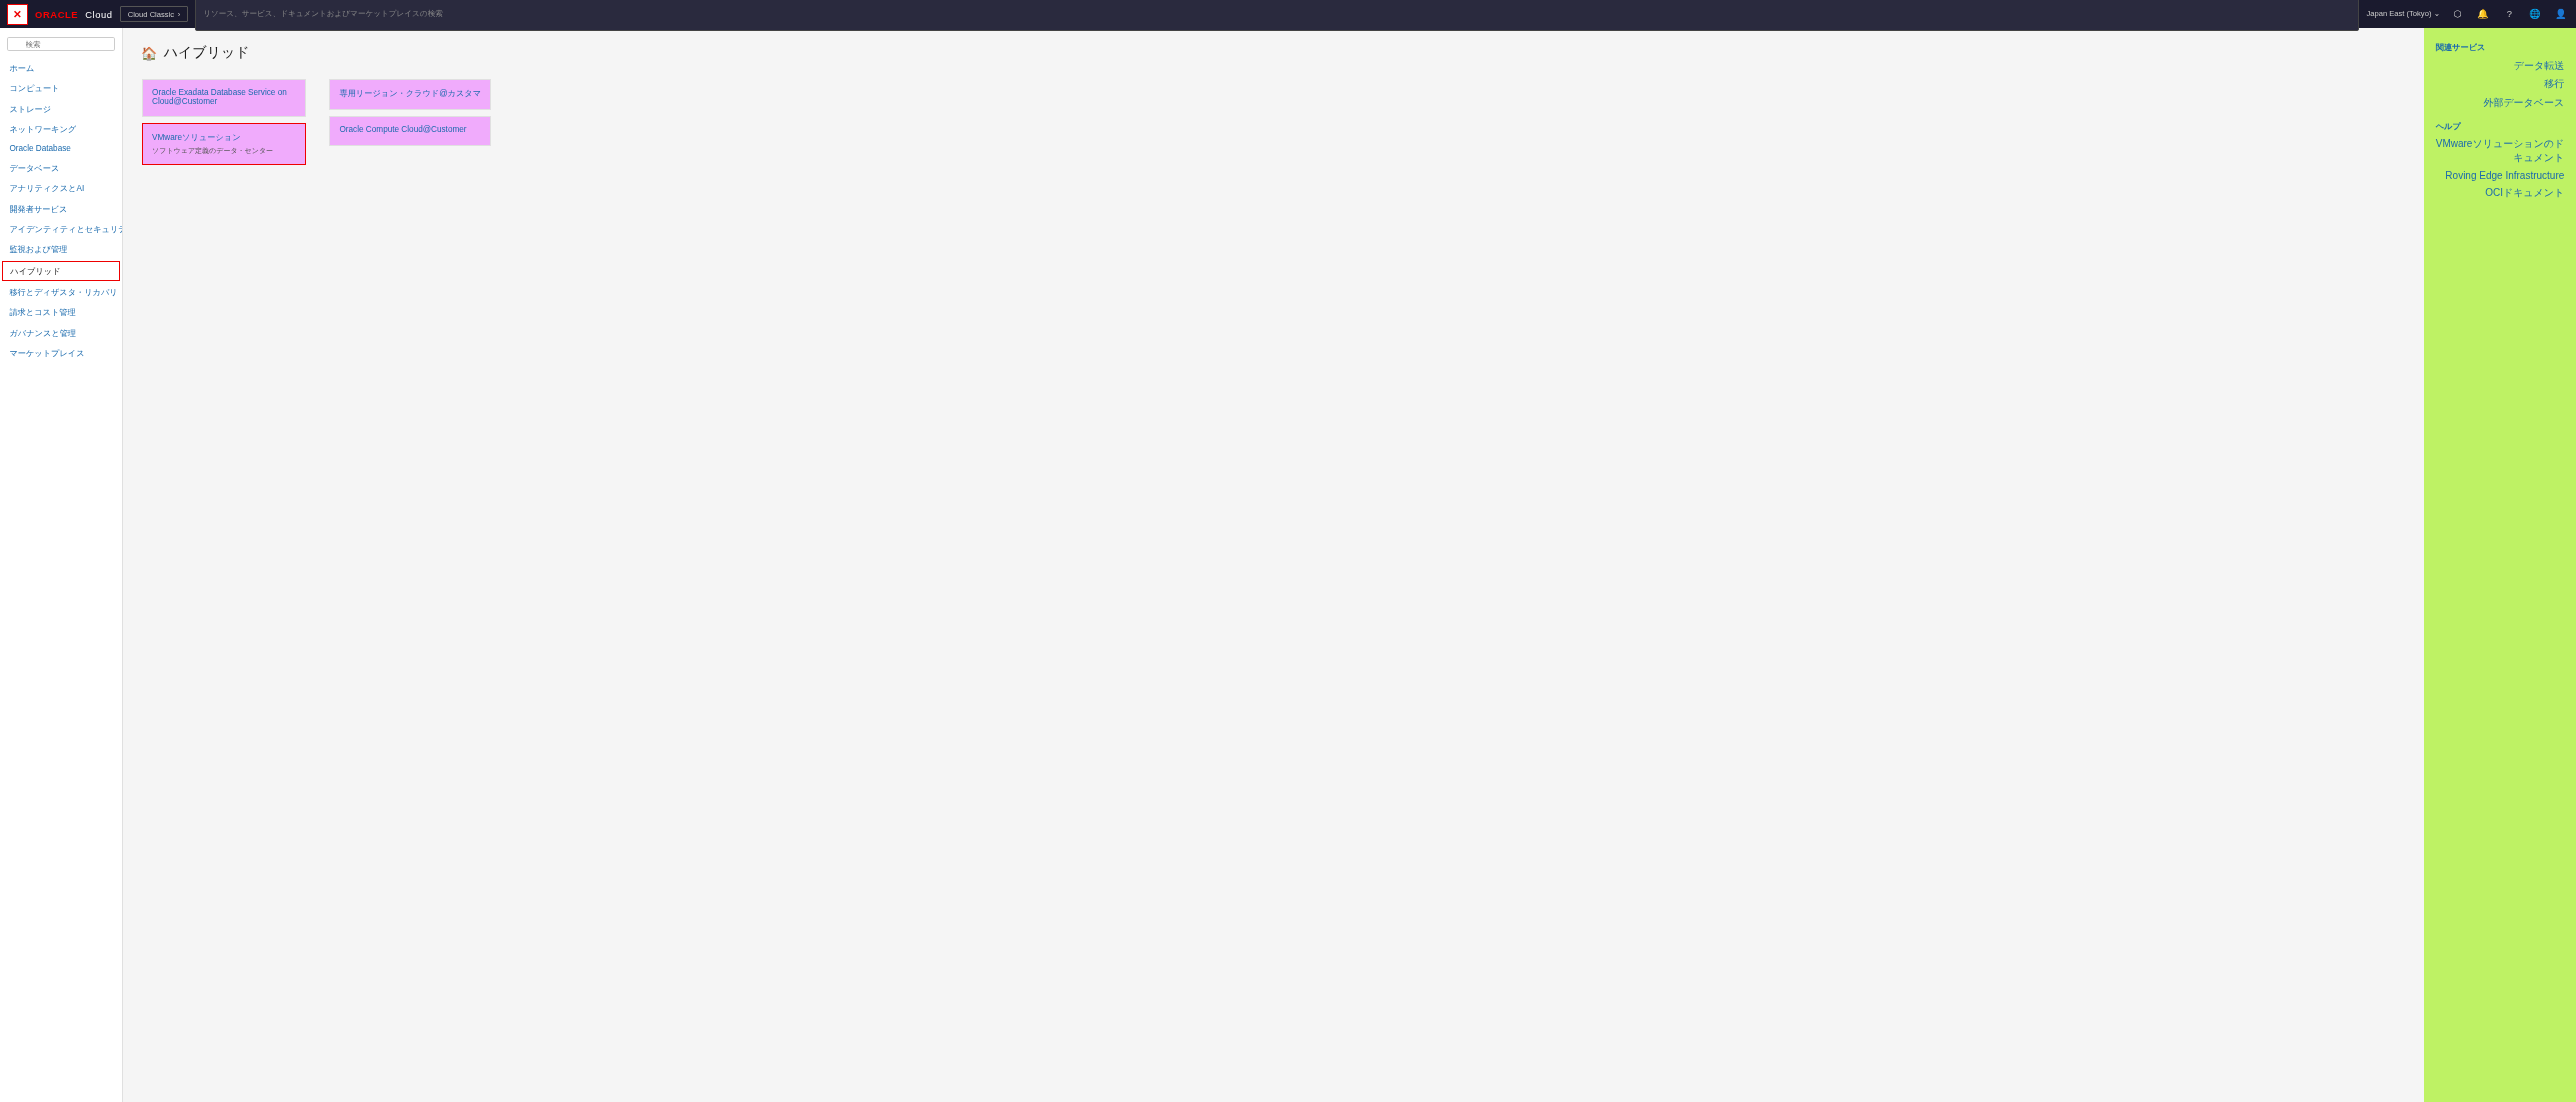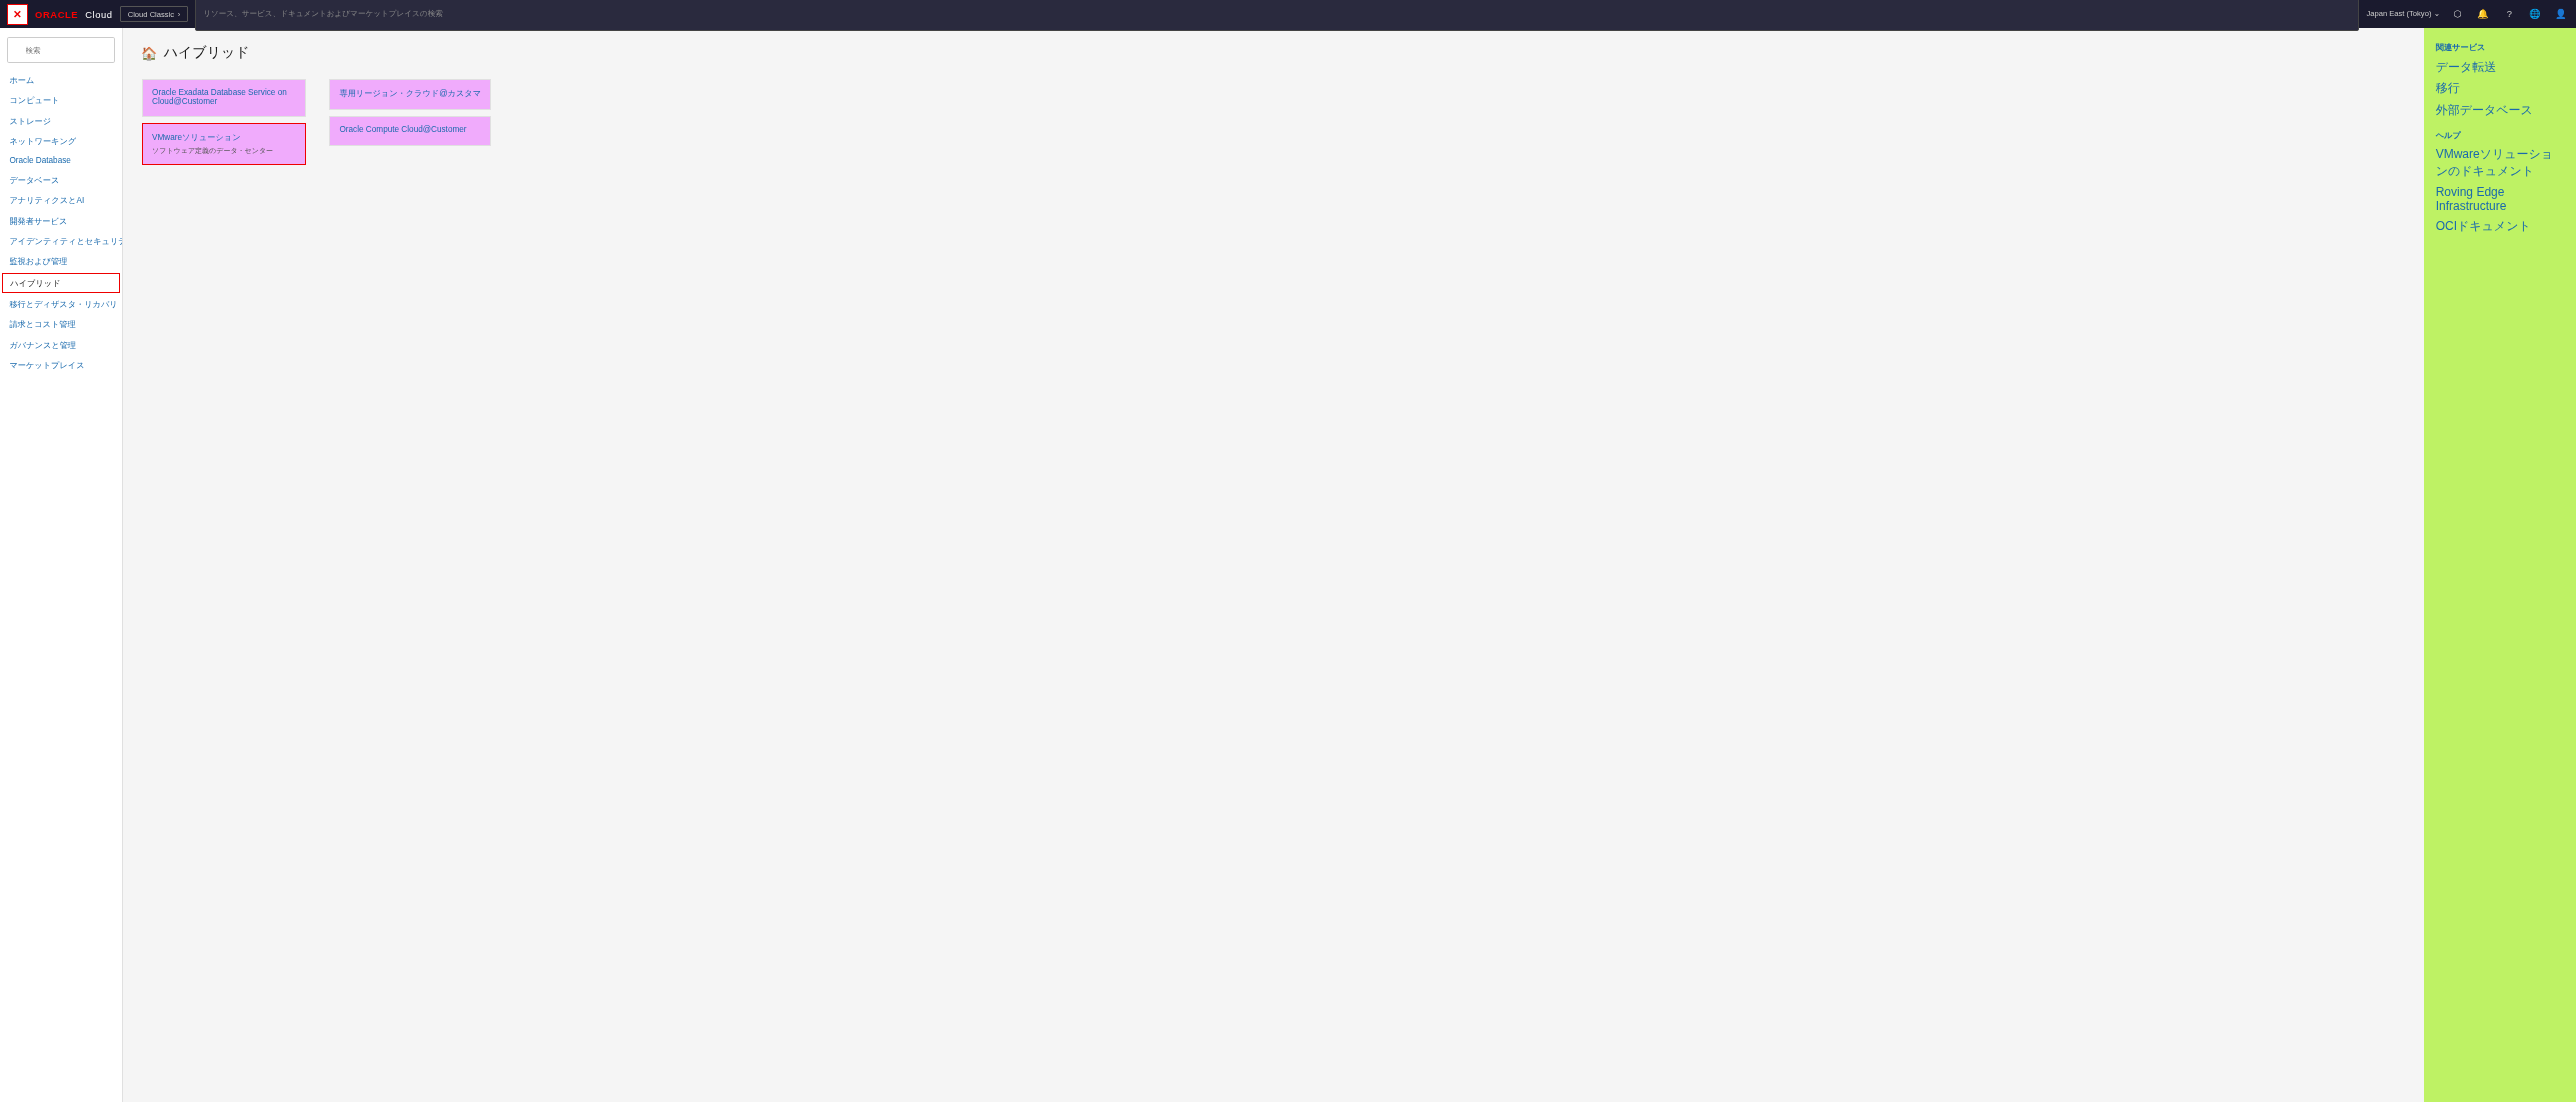--- a/index.html
+++ b/index.html
@@ -116,21 +116,21 @@
       overflow-y: auto;
       padding: 7px 0;
     }
     .sidebar-search-wrap {
       padding: 2.3px 7px 7px 7px;
     }
     .sidebar-search {
       width: 100%;
       border: 0.6px solid #ccc;
       border-radius: 1.8px;
-      height: 26px;
+      height: 14px;
       padding: 0 5.8px 0 17.5px;
       font-size: 7.6px;
       background: #fff;
       position: relative;
     }
     .sidebar-search-container {
       position: relative;
     }
     .sidebar-search-icon {
       position: absolute;
@@ -230,24 +230,25 @@
     .right-panel-section-title {
       font-size: 8.2px;
       font-weight: 600;
       color: #1a6aad;
       margin-bottom: 5.8px;
       margin-top: 10.5px;
     }
     .right-panel-section-title:first-child { margin-top: 0; }
     .right-panel-link {
       display: block;
-      font-size: 12px;
+      font-size: 10px;
       color: #1a6aad;
       margin-bottom: 4.7px;
       cursor: pointer;
+      text-align: right;
     }
   </style>
 </head>
 <body>
 
 <div class="topbar">
   <button class="topbar-close-btn">
     <span>✕</span>
   </button>
   <div class="topbar-logo">

